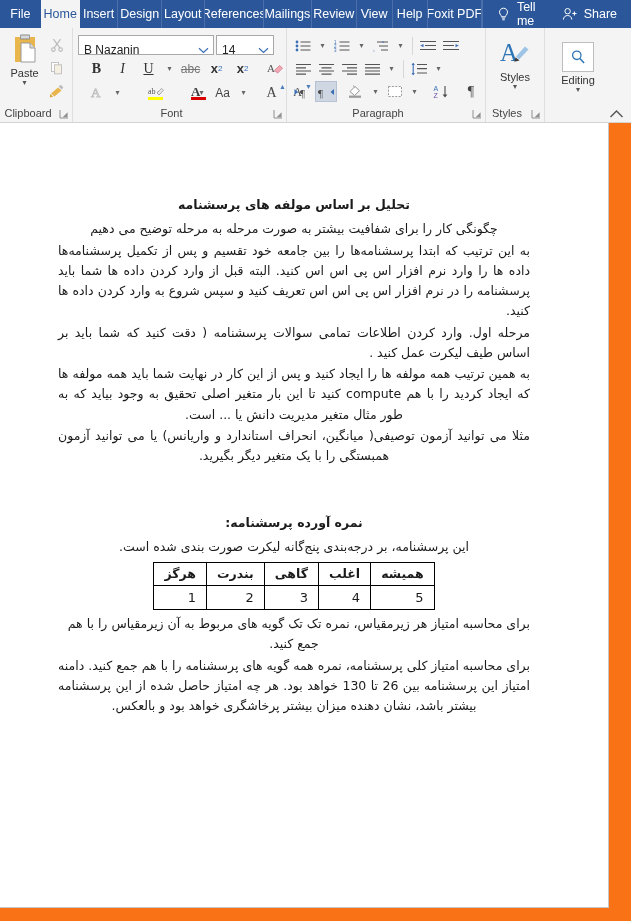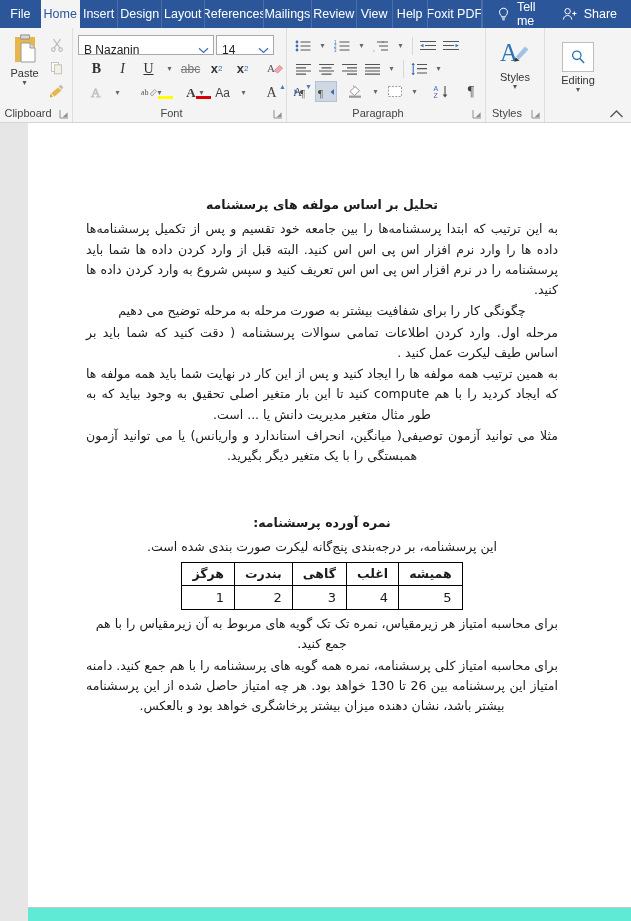--- a/index.html
+++ b/index.html
@@ -158,21 +158,21 @@
   }
   .fbtn.small-caret { min-width: 11px; font-size: 8px; color:#666; }
   .vsep { width: 1px; height: 18px; background: #d7d7d7; margin: 0 3px; }
   .bold-b { font-weight: bold; font-family: "Liberation Serif", serif; font-size:14px;}
   .ital-i { font-style: italic; font-family: "Liberation Serif", serif; font-size:14px;}
   .und-u { text-decoration: underline; font-family: "Liberation Serif", serif; font-size:14px;}
   .strike { text-decoration: line-through; color:#777; font-size:12px;}
   .sub-s, .sup-s { font-weight: bold; font-size:13px; }
   .sub-s sub, .sup-s sup { font-size: 8px; font-weight: normal; color:#3b6fb5;}
   .grey { color: #b4b4b4; }
-  .hl-wrap { position: relative; display:flex; flex-direction:row; align-items:flex-end;margin-left:36px; }
+  .hl-wrap { position: relative; display:flex; flex-direction:column; align-items:flex-start;margin-left:36px; }
   .hl-bar { width: 15px; height: 3px; margin-top: -1px;}
   .a-grow { font-size: 14px; position: relative;}
   .tri-up { color:#4a7ebb; font-size:7px; position:absolute; top:1px; right:-2px;}
   .tri-dn { color:#4a7ebb; font-size:7px; position:absolute; top:1px; right:-2px;}
 
   
   .g-para { width: 198px; }
   .pbtn {
     min-width: 22px; height: 21px;
     display:flex; align-items:center; justify-content:center;
@@ -208,23 +208,22 @@
     cursor: default;
   }
 
   
   .docarea {
     position: absolute;
     top: 123px;
     left: 0;
     right: 0;
     bottom: 0;
-    background: #5eead4;
+    background: #f97316;
     overflow: hidden;
-    margin-left: 28px;
   }
   .page {
     position: absolute;
     top: 0; left: 0;
     width: 609px;
     height: 785px;
     background: #ffffff;
     border-right: 1px solid #c6c6c6;
     border-bottom: 1px solid #c6c6c6;
     box-sizing: border-box;
@@ -664,22 +663,22 @@
       </svg>
   </div>
 </div>
 
 <div class="docarea">
   <div class="page">
     <div class="content">
 
       <p class="h-title">تحلیل بر اساس مولفه های پرسشنامه</p>
 
+      <p class="p ctr">چگونگی کار را برای شفافیت بیشتر به صورت مرحله به مرحله توضیح می دهیم</p>
       <p class="p j">به این ترتیب که ابتدا پرسشنامه‌ها را بین جامعه خود تقسیم و پس از تکمیل پرسشنامه‌ها داده  ها را وارد نرم افزار اس پی اس اس کنید. البته قبل از وارد کردن داده ها شما باید پرسشنامه را در نرم افزار اس پی اس اس تعریف کنید و سپس شروع به وارد کردن داده ها کنید.</p>
-      <p class="p ctr">چگونگی کار را برای شفافیت بیشتر به صورت مرحله به مرحله توضیح می دهیم</p>
       <p class="p j">مرحله اول. وارد کردن اطلاعات تمامی سوالات پرسشنامه ( دقت کنید که شما باید بر اساس طیف لیکرت عمل کنید .</p>
       <p class="p j" style="text-align:justify;text-align-last:center;">به همین ترتیب همه مولفه ها را ایجاد کنید و پس از این کار  در نهایت شما باید همه مولفه ها  که ایجاد کردید را با هم compute کنید تا این بار متغیر اصلی تحقیق به وجود بیاید که به طور مثال متغیر مدیریت دانش یا ... است.</p>
       <p class="p j" style="text-align:justify;text-align-last:center;">مثلا می توانید آزمون توصیفی( میانگین، انحراف استاندارد و واریانس) یا می توانید آزمون همبستگی را با یک  متغیر دیگر  بگیرید.</p>
 
       <div class="gap-lg"></div>
 
       <p class="h-sec">نمره آورده پرسشنامه:</p>
       <p class="p ctr">این پرسشنامه، بر درجه‌بندی پنج‌گانه لیکرت صورت بندی شده است.</p>
 
       <table class="likert">

